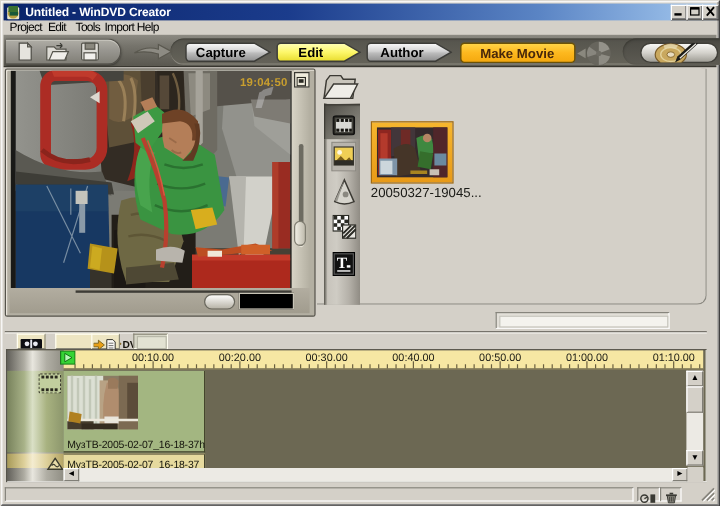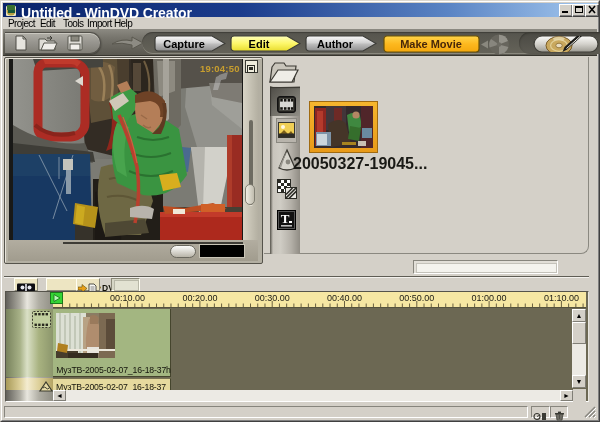--- a/index.html
+++ b/index.html
@@ -9,21 +9,21 @@
     background:#D4D0C8;
     border-top:1px solid #dcd8d0;border-left:1px solid #dcd8d0;
     border-right:1px solid #404040;border-bottom:1px solid #404040;
     box-sizing:border-box;}
   #win2{position:absolute;left:1px;top:1px;width:598px;height:420px;
     border-top:1px solid #fff;border-left:1px solid #fff;
     border-right:1px solid #808080;border-bottom:1px solid #808080;
     box-sizing:border-box;}
   #titlebar{position:absolute;left:3px;top:3px;width:594px;height:14px;
     background:linear-gradient(to right,#0a246a 0%,#1b3c8c 40%,#5a84c4 75%,#a6caf0 100%);}
-  #titletext{position:absolute;left:18px;top:1.5px;color:#fff;font-size:14px;
+  #titletext{position:absolute;left:18px;top:1.5px;color:#fff;font-size:10px;
     font-weight:bold;letter-spacing:-0.1px;}
   .tbtn{position:absolute;top:1px;width:12px;height:11px;background:#D4D0C8;
     border-top:1px solid #fff;border-left:1px solid #fff;
     border-right:1px solid #404040;border-bottom:1px solid #404040;
     box-shadow:inset -1px -1px 0 #808080;
     font-size:9px;text-align:center;line-height:10px;color:#000;}
   #menubar{position:absolute;left:3px;top:17px;width:472px;height:12px;
     font-size:10px;letter-spacing:-0.6px;color:#000;}
   #menubar span{position:absolute;top:1px;}
   #toolbar{position:absolute;left:3px;top:29px;width:594px;height:27px;
@@ -379,21 +379,21 @@
   <path d="M33 9 q9 -5 13 1 l2 11 l-13 5 z" fill="#3f8840"></path>
   <circle cx="42" cy="9" r="3.6" fill="#b48664"></circle>
   <path d="M36 20 l11 2 l-2 13 l-11 -2 z" fill="#356e2c"></path>
   <rect x="47" y="0" width="12" height="42" fill="#50262a"></rect>
   <path d="M48 22 h10 v10 h-10 z" fill="#6a8aa0"></path>
   <path d="M2 26 h15 v14 H2 z" fill="#7e94a8"></path>
   <path d="M3 28 h10 v11 H3 z" fill="#ccd6dc"></path>
   <path d="M28 36 h14 v3 H28 z" fill="#a88420"></path>
   <path d="M44 35 h8 v5 h-8 z" fill="#c8c0b4"></path>
 </svg>
-<div class="abs" style="left:293px;top:155px;font-size:16px;color:#1a1a16;font-weight:bold;">20050327-19045...</div>
+<div class="abs" style="left:309px;top:155px;font-size:11px;color:#1a1a16;">20050327-19045...</div>
 
 <div class="abs" style="left:413px;top:260px;width:145px;height:14px;background:#e2dfd8;
   border-top:1px solid #87857d;border-left:1px solid #87857d;
   border-bottom:1px solid #fff;border-right:1px solid #fff;box-sizing:border-box;">
   <div style="position:absolute;left:2px;top:2px;width:139px;height:8px;background:#f4f3ee;
     border:1px solid #c4c2ba;"></div>
 </div>
 <div class="abs" style="left:4px;top:276px;width:585px;height:1px;background:#5f5d55;"></div>
 <div class="abs" style="left:4px;top:277px;width:585px;height:1px;background:#f2f0ec;"></div>
 
@@ -554,21 +554,21 @@
   <path d="M33 6 q8 -2 10 6 l1 20 q0 8 -5 11 l-8 1 q-3 -20 2 -38 z" fill="#b08d6e"></path>
   <path d="M34 3 q6 -3 9 2 l-1 6 l-8 0 z" fill="#9a7a5c"></path>
   <path d="M31 34 h12 v6 h-12 z" fill="#e8e4dc"></path>
   <rect x="43" y="0" width="16" height="45" fill="#7c6a52"></rect>
   <rect x="50" y="6" width="9" height="30" fill="#5c4c3a"></rect>
   <path d="M0 36 h59 v2 H0 z" fill="#ece8dc"></path>
   <path d="M0 38 h22 v7 H0 z" fill="#463c2c"></path>
   <path d="M2 30 l10 2 l-1 8 l-10 -2 z" fill="#b08020"></path>
   <path d="M12 40 h30 v5 H12 z" fill="#352c20"></path>
 </svg>
-<div class="abs" style="left:56px;top:365px;width:115px;font-size:8.7px;letter-spacing:-0.15px;color:#14140c;white-space:nowrap;overflow:hidden;text-align:center;">МузТВ-2005-02-07_16-18-37h</div>
+<div class="abs" style="left:56px;top:365px;width:115px;font-size:8.7px;letter-spacing:-0.15px;color:#14140c;white-space:nowrap;overflow:hidden;">МузТВ-2005-02-07_16-18-37h</div>
 
 <div class="abs" style="left:53px;top:378px;width:118px;height:12px;background:#e6da9e;
   border-right:1px solid #45452d;border-top:1px solid #7a7452;box-sizing:border-box;"></div>
 <div class="abs" style="left:56px;top:382px;width:139px;height:8px;font-size:8.7px;letter-spacing:-0.15px;color:#14140c;white-space:nowrap;overflow:hidden;">МузТВ-2005-02-07_16-18-37</div>
 
 <div class="abs" style="left:572px;top:309px;width:14px;height:79px;background:#eceae4;"></div>
 <div class="abs" style="left:572px;top:309px;width:14px;height:13px;background:#d4d0c8;
   border:1px solid #807e76;border-top-color:#fff;border-left-color:#fff;box-sizing:border-box;
   font-size:7px;text-align:center;line-height:11px;color:#000;">▲</div>
 <div class="abs" style="left:572px;top:322px;width:14px;height:22px;background:#d4d0c8;

